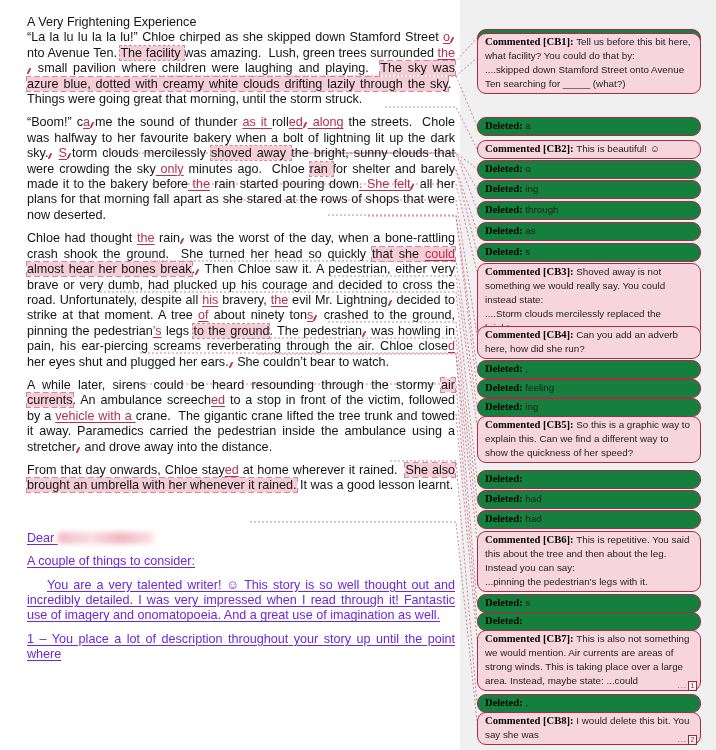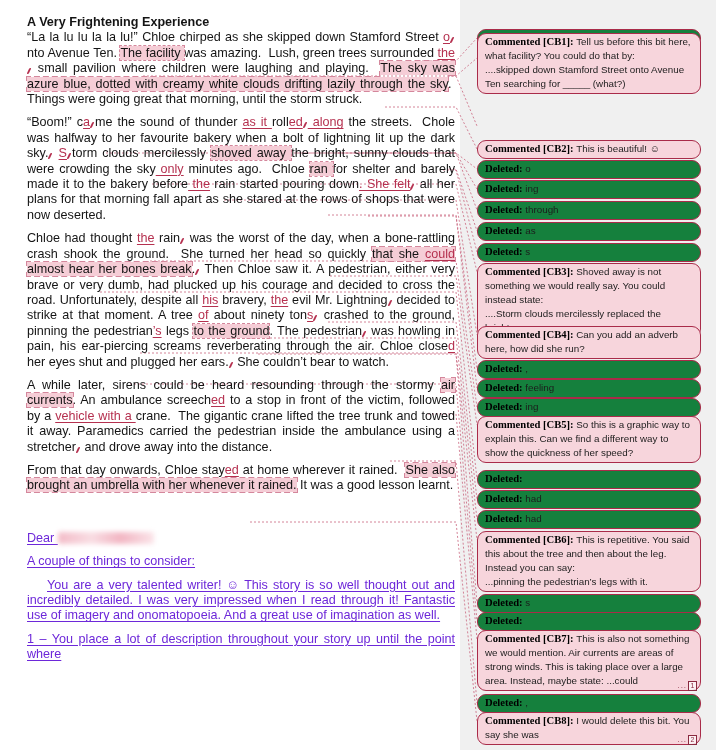--- a/index.html
+++ b/index.html
@@ -8,21 +8,21 @@
     font-family:"Liberation Sans",sans-serif;overflow:hidden;color:#141414;
   }
   .panel{position:absolute;left:460px;top:0;width:256px;height:750px;background:#f0f0f0;z-index:0;}
   svg.leaders{position:absolute;left:0;top:0;z-index:1;pointer-events:none;}
   .doc{position:absolute;left:27px;top:15px;width:428px;font-size:12.6px;line-height:15.4px;z-index:2;}
   .doc p{margin:8px 0 0 0;text-align:justify;}
   .doc p:first-child{margin-top:0;}
   .doc p.gap-top{margin-top:37px;}
   .doc p.indent{text-indent:20px;}
   .doc p.red{color:#6d28d9;text-decoration:underline;text-underline-offset:2px;}
-  h1.title{margin:0;font-size:12.6px;line-height:15.4px;font-weight:700;color:#141414;}
+  h1.title{margin:0;font-size:12.6px;line-height:15.4px;font-weight:400;color:#141414;}
   .ins{color:#b5304f;text-decoration:underline;text-underline-offset:2px;text-decoration-thickness:1px;}
   .hl{background:#f5cdd6;outline:1px dashed #d4879c;outline-offset:0;}
   .mk{display:inline-block;width:2px;height:6px;background:#b5304f;transform:skewX(-25deg);margin:0 2px 0 1px;vertical-align:-2px;border-radius:1px;}
   .blur{display:inline-block;width:96px;height:12px;vertical-align:-2px;border-radius:2px;
         background:linear-gradient(90deg,#f3bcc8,#f9dde3 35%,#f2b6c3 65%,#fbe4e9);filter:blur(2.5px);}
   .balloons{position:absolute;left:0;top:0;width:716px;height:750px;z-index:3;pointer-events:none;}
   .balloon{position:absolute;left:477px;width:208px;border:1.5px solid #a92b49;border-radius:9px;
            background:#15803d;padding:1px 7px 2px 7px;font-size:9.8px;line-height:14px;color:#1c1c1c;pointer-events:auto;}
   .balloon.comment{background:#f7d5dc;}
   .balloon .lab{font-family:"Liberation Serif",serif;font-weight:bold;font-size:10.6px;color:#000;}
@@ -73,20 +73,21 @@
       <p class="red gap-top"><span>Dear </span><span class="blur"></span></p>
       <p class="red"><span>A couple of things to consider: </span></p>
       <p class="red indent"><span>You are a very talented writer! ☺ This story is so well thought out and incredibly detailed. I was very impressed when I read through it! Fantastic use of imagery and onomatopoeia. And a great use of imagination as well. </span></p>
       <p class="red"><span>1 – You place a lot of description throughout your story up until the point where</span></p>
     </div>
 </div>
 
 <div class="balloons" id="balloons">
     <div class="balloon deleted" style="top: 29px;"><span class="lab">Deleted: </span><span class="txt">i</span></div>
     <div class="balloon comment" style="top: 33px;"><span class="lab">Commented [CB1]: </span><span class="txt">Tell us before this bit here, what facility? You could do that by:<br>....skipped down Stamford Street onto Avenue Ten searching for _____ (what?)</span></div>
+    <div class="balloon deleted" style="top: 117px;"><span class="lab">Deleted: </span><span class="txt">a</span></div>
     <div class="balloon comment" style="top: 140px;"><span class="lab">Commented [CB2]: </span><span class="txt">This is beautiful! ☺</span></div>
     <div class="balloon deleted" style="top: 160px;"><span class="lab">Deleted: </span><span class="txt">o</span></div>
     <div class="balloon deleted" style="top: 180px;"><span class="lab">Deleted: </span><span class="txt">ing</span></div>
     <div class="balloon deleted" style="top: 201px;"><span class="lab">Deleted: </span><span class="txt">through</span></div>
     <div class="balloon deleted" style="top: 222px;"><span class="lab">Deleted: </span><span class="txt">as</span></div>
     <div class="balloon deleted" style="top: 243px;"><span class="lab">Deleted: </span><span class="txt">s</span></div>
     <div class="balloon comment" style="top: 263px;"><span class="lab">Commented [CB3]: </span><span class="txt">Shoved away is not something we would really say. You could instead state:<br>....Storm clouds mercilessly replaced the bright...</span></div>
     <div class="balloon comment" style="top: 326px;"><span class="lab">Commented [CB4]: </span><span class="txt">Can you add an adverb here, how did she run?</span></div>
     <div class="balloon deleted" style="top: 360px;"><span class="lab">Deleted: </span><span class="txt">,</span></div>
     <div class="balloon deleted" style="top: 379px;"><span class="lab">Deleted: </span><span class="txt">feeling</span></div>

